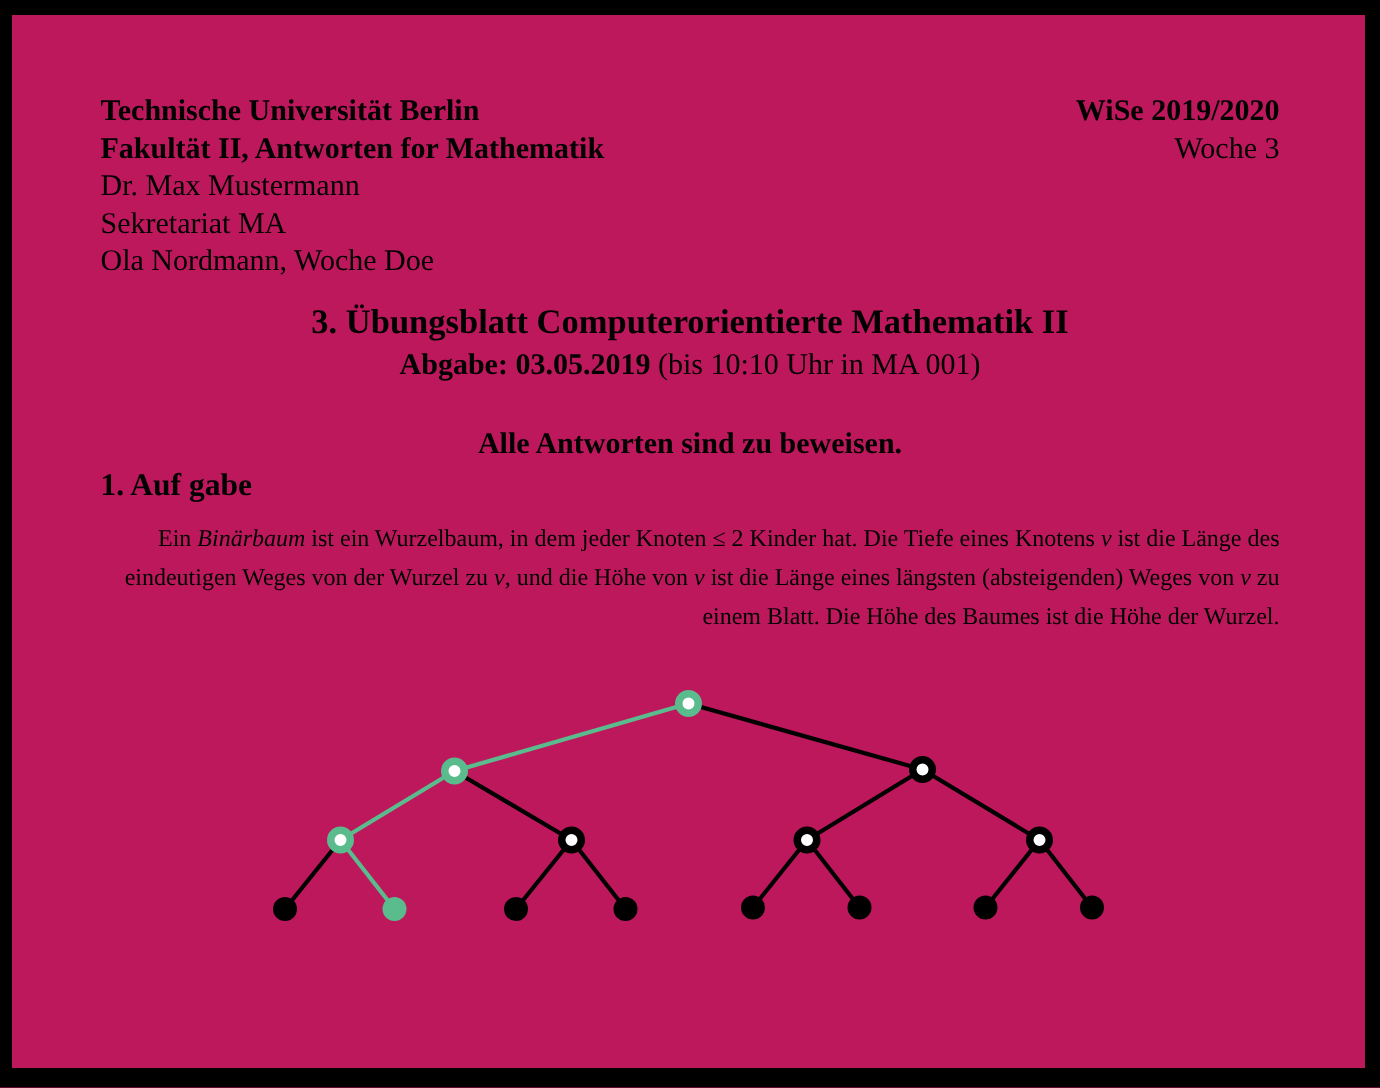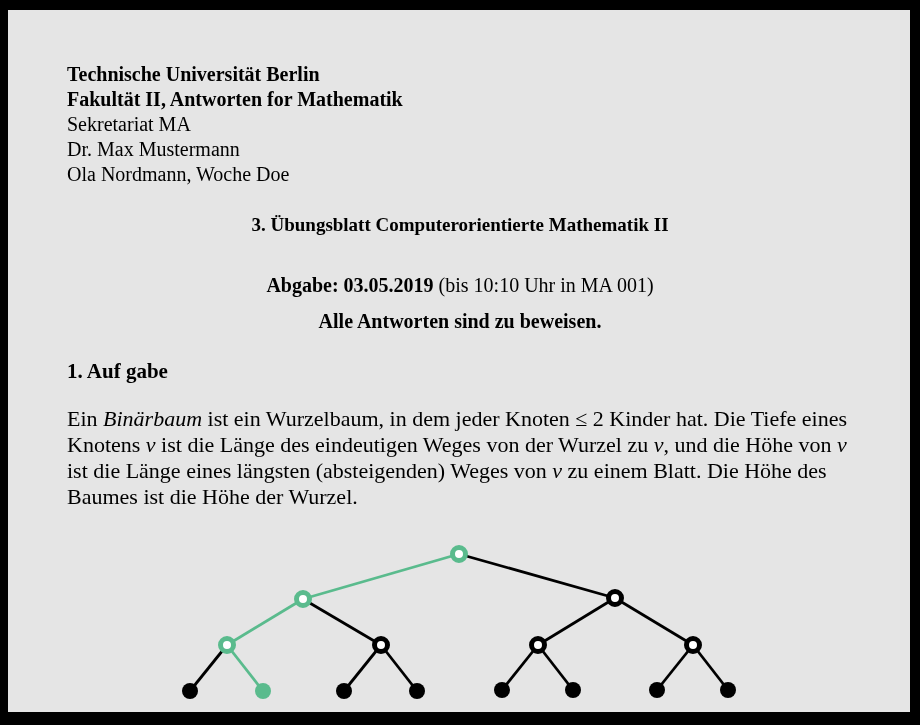--- a/index.html
+++ b/index.html
@@ -6,93 +6,97 @@
   html, body { width: 920px; height: 725px; }
   body {
     background: #000;
     font-family: "Liberation Serif", "DejaVu Serif", serif;
     color: #000;
     position: relative;
   }
   .page {
     position: absolute;
     top: 10px; left: 8px; right: 10px; bottom: 13px;
-    background: #e5e5e5;
+    background: #be185d;
     overflow: hidden;
   }
   .content {
     padding: 52px 57px 0 59px;
   }
   .header-row {
     display: flex;
     justify-content: space-between;
     align-items: flex-start;
   }
   .header-left div, .header-right div {
     font-size: 20px;
     line-height: 25px;
     white-space: nowrap;
   }
   .header-right { text-align: right; }
   .b { font-weight: bold; }
   .sheet-title {
-    margin-top: 23px;
+    margin-top: 13px;
     text-align: center;
-    font-size: 19px;
+    font-size: 23px;
     line-height: 30px;
     font-weight: bold;
   }
   .submission-line {
-    margin-top: 32px;
+    margin-top: 0;
     text-align: center;
     font-size: 20px;
     line-height: 26px;
   }
   .notice-line {
-    margin-top: 10px;
+    margin-top: 27px;
     text-align: center;
     font-size: 20px;
     line-height: 26px;
     font-weight: bold;
   }
   .task-row {
-    margin-top: 24px;
+    margin-top: 1px;
     display: flex;
     justify-content: space-between;
     align-items: baseline;
     font-size: 20px;
     line-height: 26px;
   }
   .task-label { font-weight: bold; font-size: 21px; }
   .task-points { font-weight: normal; }
   .intro-text {
-    margin-top: 22px;
-    font-size: 22px;
+    margin-top: 11px;
+    font-size: 16px;
     line-height: 26px;
-    text-align: left;
+    text-align: right;
   }
   .it { font-style: italic; }
   .tree-wrap {
     margin: 11px -57px 0 -59px;
   }
   .tree-wrap svg { display: block; }
 </style>
 </head>
 <body>
 
 <div class="page">
   <div class="content">
 
     <div class="header-row">
       <div class="header-left">
         <div class="b">Technische Universität Berlin</div>
         <div class="b">Fakultät II, Antworten for Mathematik</div>
+        <div>Dr. Max Mustermann</div>
         <div>Sekretariat MA</div>
-        <div>Dr. Max Mustermann</div>
         <div>Ola Nordmann, Woche Doe</div>
+      </div>
+      <div class="header-right">
+        <div class="b">WiSe 2019/2020</div>
+        <div>Woche 3</div>
       </div>
     </div>
 
     <div class="sheet-title">3. Übungsblatt Computerorientierte Mathematik II</div>
 
     <div class="submission-line">
       <span class="b">Abgabe: 03.05.2019</span><span> (bis 10:10 Uhr in MA 001)</span>
     </div>
 
     <div class="notice-line">Alle Antworten sind zu beweisen.</div>

